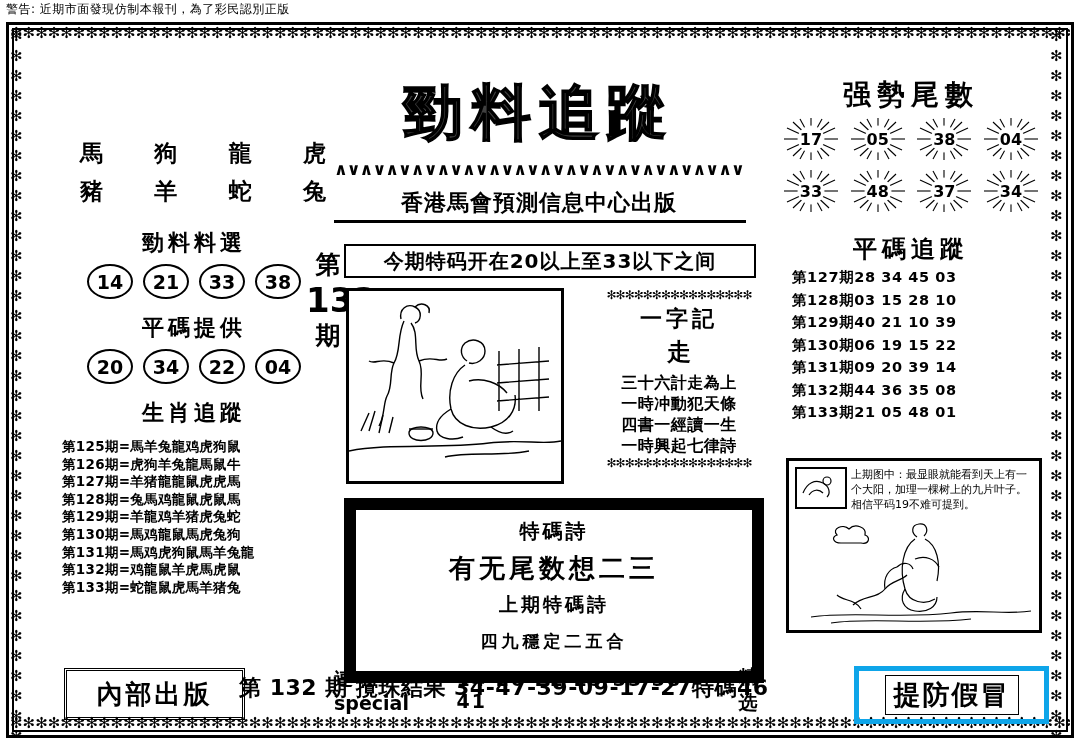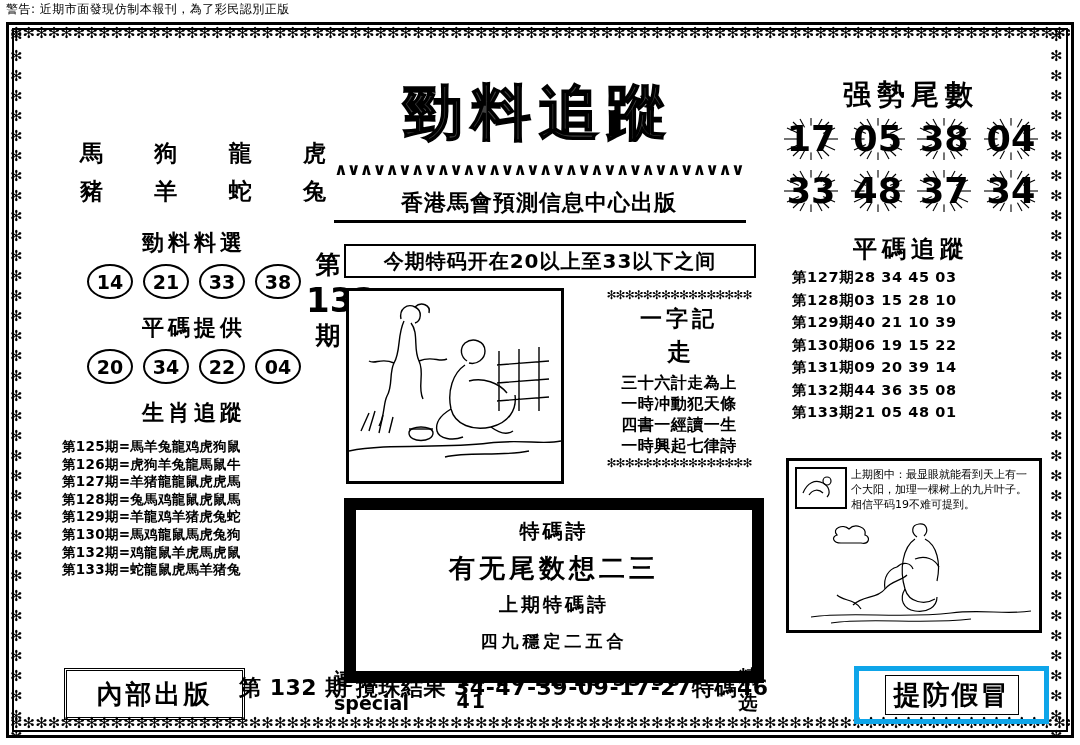--- a/index.html
+++ b/index.html
@@ -87,21 +87,21 @@
     position:absolute;left:752px;top:28px;width:250px;text-align:center;
     font-size:28px;font-weight:bold;letter-spacing:6px;
   }
   .sunnums{
     position:absolute;left:748px;top:68px;width:258px;
   }
   .sunrow{display:flex;justify-content:space-between;margin-bottom:6px;}
   .sun{
     position:relative;width:58px;height:46px;
     display:flex;align-items:center;justify-content:center;
-    font-size:35px;font-weight:bold;
+    font-size:16px;font-weight:bold;
   }
   .sun .rays{
     position:absolute;left:0;top:0;width:58px;height:46px;
   }
   .sun span{position:relative;z-index:2;}
 
   
   .sec-title{
     font-size:22px;font-weight:bold;letter-spacing:4px;text-align:center;
   }
@@ -468,20 +468,21 @@
     <div class="sec-title" style="margin-top:14px">生肖追蹤</div>
   </div>
 
   <div class="sx-list">
     <div>第125期=馬羊兔龍鸡虎狗鼠</div>
     <div>第126期=虎狗羊兔龍馬鼠牛</div>
     <div>第127期=羊猪龍龍鼠虎虎馬</div>
     <div>第128期=兔馬鸡龍鼠虎鼠馬</div>
     <div>第129期=羊龍鸡羊猪虎兔蛇</div>
     <div>第130期=馬鸡龍鼠馬虎兔狗</div>
+    <div>第131期=馬鸡虎狗鼠馬羊兔龍</div>
     <div>第132期=鸡龍鼠羊虎馬虎鼠</div>
     <div>第133期=蛇龍鼠虎馬羊猪兔</div>
   </div>
 
   <div class="qi-col">
     <div class="q1">第</div>
     <div class="q2">133</div>
     <div class="q3">期</div>
   </div>
 

